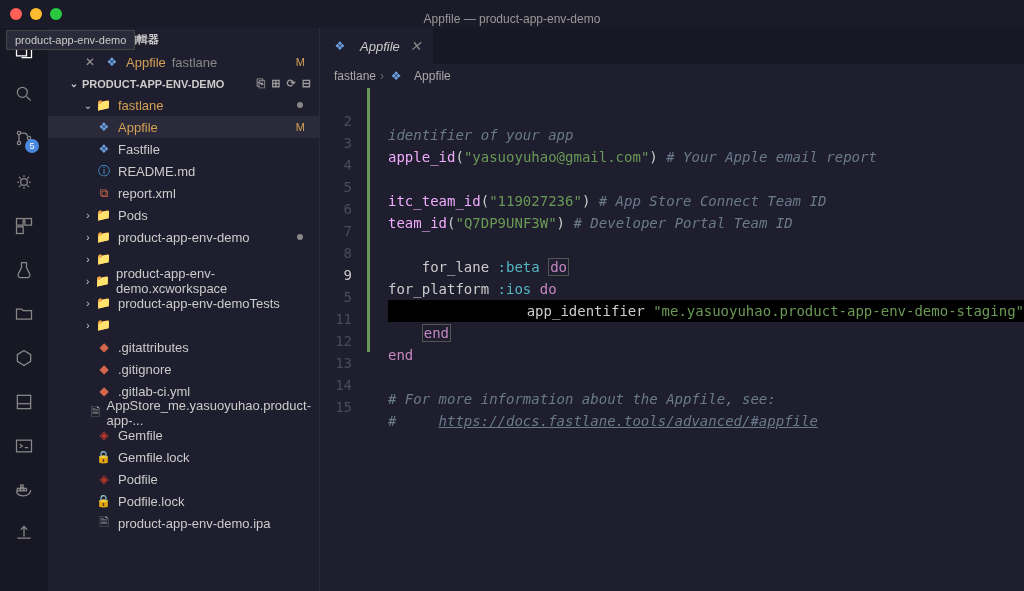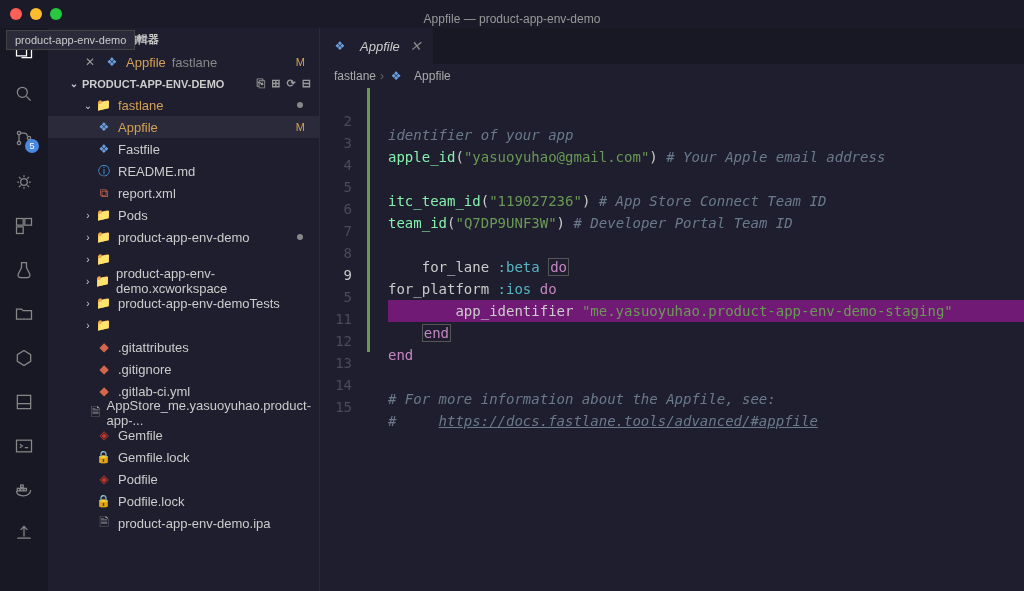--- a/index.html
+++ b/index.html
@@ -189,22 +189,22 @@
       width: 3px;
       height: 264px;
       background: #6a9955;
     }
     .code {
       flex: 1;
       padding-left: 18px;
       margin-top: 36px;
     }
     .code .line { height: 22px; white-space: pre; }
-    .code .line.hl { background: #701a75; }
-    .c-fn { color: #86efac; }
+    .code .line.hl { background: #000000; text-align: right; }
+    .c-fn { color: #f0abfc; }
     .c-str { color: #6a9955; }
     .c-kw { color: #c586c0; }
     .c-sym { color: #56b6c2; }
     .c-cmt { color: #6a7a8a; font-style: italic; }
     .c-id { color: #cccccc; }
     .c-boxed { border: 1px solid #555; padding: 0 1px; }
     .c-link { text-decoration: underline; }
     .folder-icon { color: #e0b45a; }
     .folder-icon.red { color: #d4674b; }
     .folder-icon.blue { color: #6aa0e0; }
@@ -467,21 +467,21 @@
             <div class="ln">5</div>
             <div class="ln">11</div>
             <div class="ln">12</div>
             <div class="ln">13</div>
             <div class="ln">14</div>
             <div class="ln">15</div>
           </div>
       </div>
       <div class="code" id="code-lines">
           <div class="line"><span class="c-cmt">identifier of your app</span></div>
-          <div class="line"><span class="c-fn">apple_id</span><span class="c-id">(</span><span class="c-str">"yasuoyuhao@gmail.com"</span><span class="c-id">)</span> <span class="c-cmt"># Your Apple email address</span></div>
+          <div class="line"><span class="c-fn">apple_id</span><span class="c-id">(</span><span class="c-str">"yasuoyuhao@gmail.com"</span><span class="c-id">)</span> <span class="c-cmt"># Your Apple email report</span></div>
           <div class="line"></div>
           <div class="line"><span class="c-fn">itc_team_id</span><span class="c-id">(</span><span class="c-str">"119027236"</span><span class="c-id">)</span> <span class="c-cmt"># App Store Connect Team ID</span></div>
           <div class="line"><span class="c-fn">team_id</span><span class="c-id">(</span><span class="c-str">"Q7DP9UNF3W"</span><span class="c-id">)</span> <span class="c-cmt"># Developer Portal Team ID</span></div>
           <div class="line"></div>
           <div class="line">    <span class="c-id">for_lane </span><span class="c-sym">:beta</span> <span class="c-kw c-boxed">do</span></div>
           <div class="line"><span class="c-id">for_platform </span><span class="c-sym">:ios</span> <span class="c-kw">do</span></div>
           <div class="line hl">        <span class="c-id">app_identifier </span><span class="c-str">"me.yasuoyuhao.product-app-env-demo-staging"</span></div>
           <div class="line">    <span class="c-kw c-boxed">end</span></div>
           <div class="line"><span class="c-kw">end</span></div>
           <div class="line"></div>

